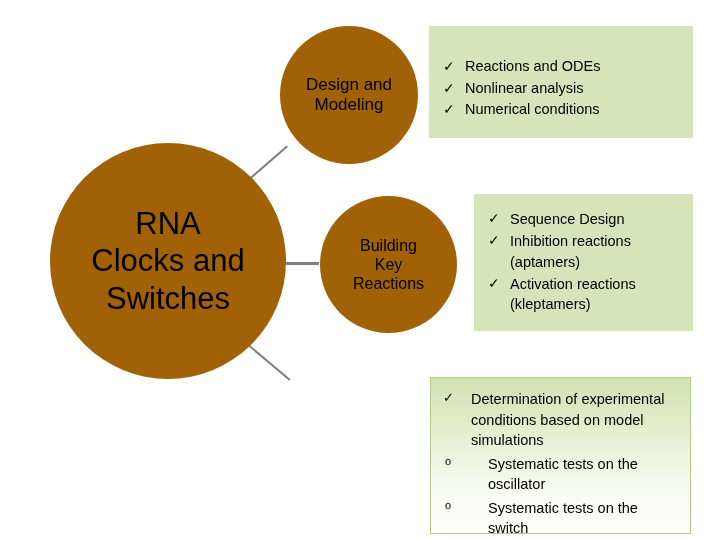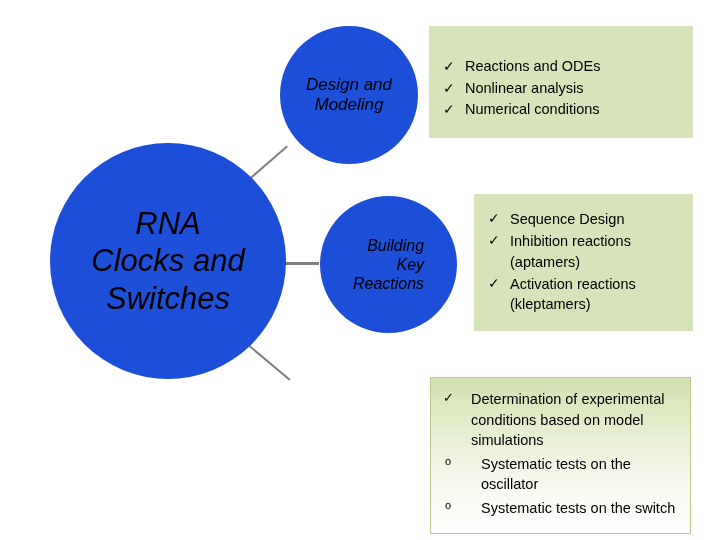--- a/index.html
+++ b/index.html
@@ -26,22 +26,21 @@
     border-radius: 50%;
     display: flex;
     align-items: center;
     justify-content: center;
     text-align: center;
     color: #000000;
     line-height: 1.2;
     box-sizing: border-box;
   }
   .circle-flat {
-    background: #1d4ed8;
-    font-style: italic;
+    background: #a16207;
   }
 
   #hub-circle {
     left: 50px;
     top: 143px;
     width: 236px;
     height: 236px;
     font-size: 31px;
   }
   #circle-design {
@@ -50,21 +49,20 @@
     width: 138px;
     height: 138px;
     font-size: 17px;
   }
   #circle-reactions {
     left: 320px;
     top: 196px;
     width: 137px;
     height: 137px;
     font-size: 16px;
-    text-align: right;
   }
   #circle-assembling {
     left: 282px;
     top: 375px;
     width: 138px;
     height: 138px;
     font-size: 16px;
     background: radial-gradient(circle at 50% 22%, #ffffff 0%, #fbfdf6 26%, #eaf1d9 62%, #d7e3b8 100%);
     border: 1px solid #b3cc86;
   }
@@ -159,21 +157,21 @@
   #box-modeling .bullet-glyph { width: 22px; font-size: 14px; }
 
   
   #box-key-reactions ul.bullet-list li { font-size: 14.5px; line-height: 1.4; margin-bottom: 2px; }
   #box-key-reactions .bullet-glyph { width: 22px; font-size: 14px; }
 
   
   #box-assembling ul.bullet-list li { font-size: 14.5px; line-height: 1.42; margin-bottom: 3px; }
   #box-assembling .bullet-glyph { width: 28px; font-size: 13px; }
   #box-assembling li.hollow .bullet-glyph { font-size: 11px; padding-left: 2px; }
-  #box-assembling li.hollow .bullet-label { padding-left: 8px; }
+  #box-assembling li.hollow .bullet-label { padding-left: 8px; margin-left: 7px; }
 </style>
 </head>
 <body>
 
 <div id="canvas">
 
   <div class="connector" id="connector-top"></div>
   <div class="connector" id="connector-middle"></div>
   <div class="connector" id="connector-bottom"></div>
 

